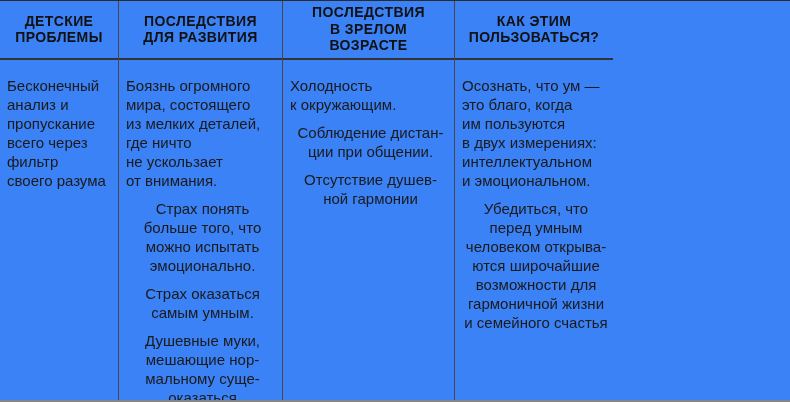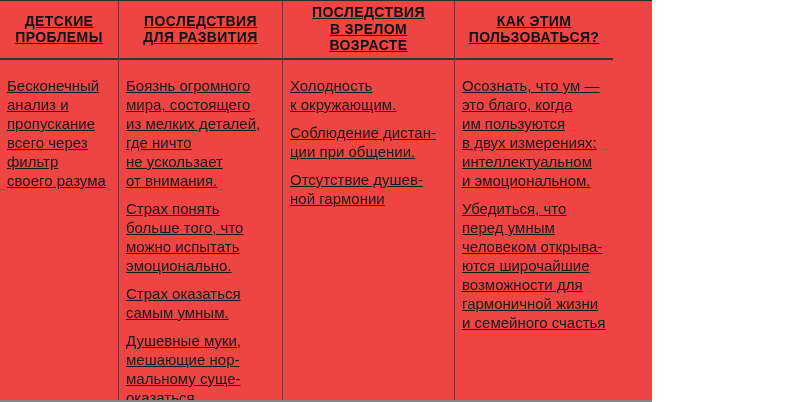--- a/index.html
+++ b/index.html
@@ -1,28 +1,27 @@
 <!DOCTYPE html>
 <html><head>
 <meta charset="utf-8">
 <style>
   html, body { margin: 0; padding: 0; background: #ffffff; }
   .table-wrap {
-    width: 652px;
+    width: 790px;
     height: 402px;
     box-sizing: border-box;
     overflow: hidden;
-    background: #ef4444;
+    background: #3b82f6;
     border-top: 1.5px solid #2b2b2b;
     border-bottom: 2px solid #858585;
     display: grid;
     grid-template-columns: 119px 164px 172px 158px 177px;
     font-family: "Liberation Sans", "DejaVu Sans", sans-serif;
     color: #1a1a1a;
-    text-decoration: underline;
   }
   .col {
     box-sizing: border-box;
     border-right: 1.5px solid #474747;
     display: flex;
     flex-direction: column;
     min-width: 0;
   }
   .col:last-child { border-right: none; }
   .col-header {
@@ -47,21 +46,21 @@
     padding: 16px 3px 4px 7px;
     flex: 1 1 auto;
     overflow: hidden;
   }
   .para {
     font-size: 15px;
     line-height: 19px;
     white-space: pre-line;
     margin: 0 0 0 0;
   }
-  .para + .para { margin-top: 9px; }
+  .para + .para { margin-top: 9px; text-align: center; }
 </style>
 </head>
 <body>
 
 <div class="table-wrap">
 
   <div class="col">
     <div class="col-header">ДЕТСКИЕ
 ПРОБЛЕМЫ</div>
     <div class="col-body">

